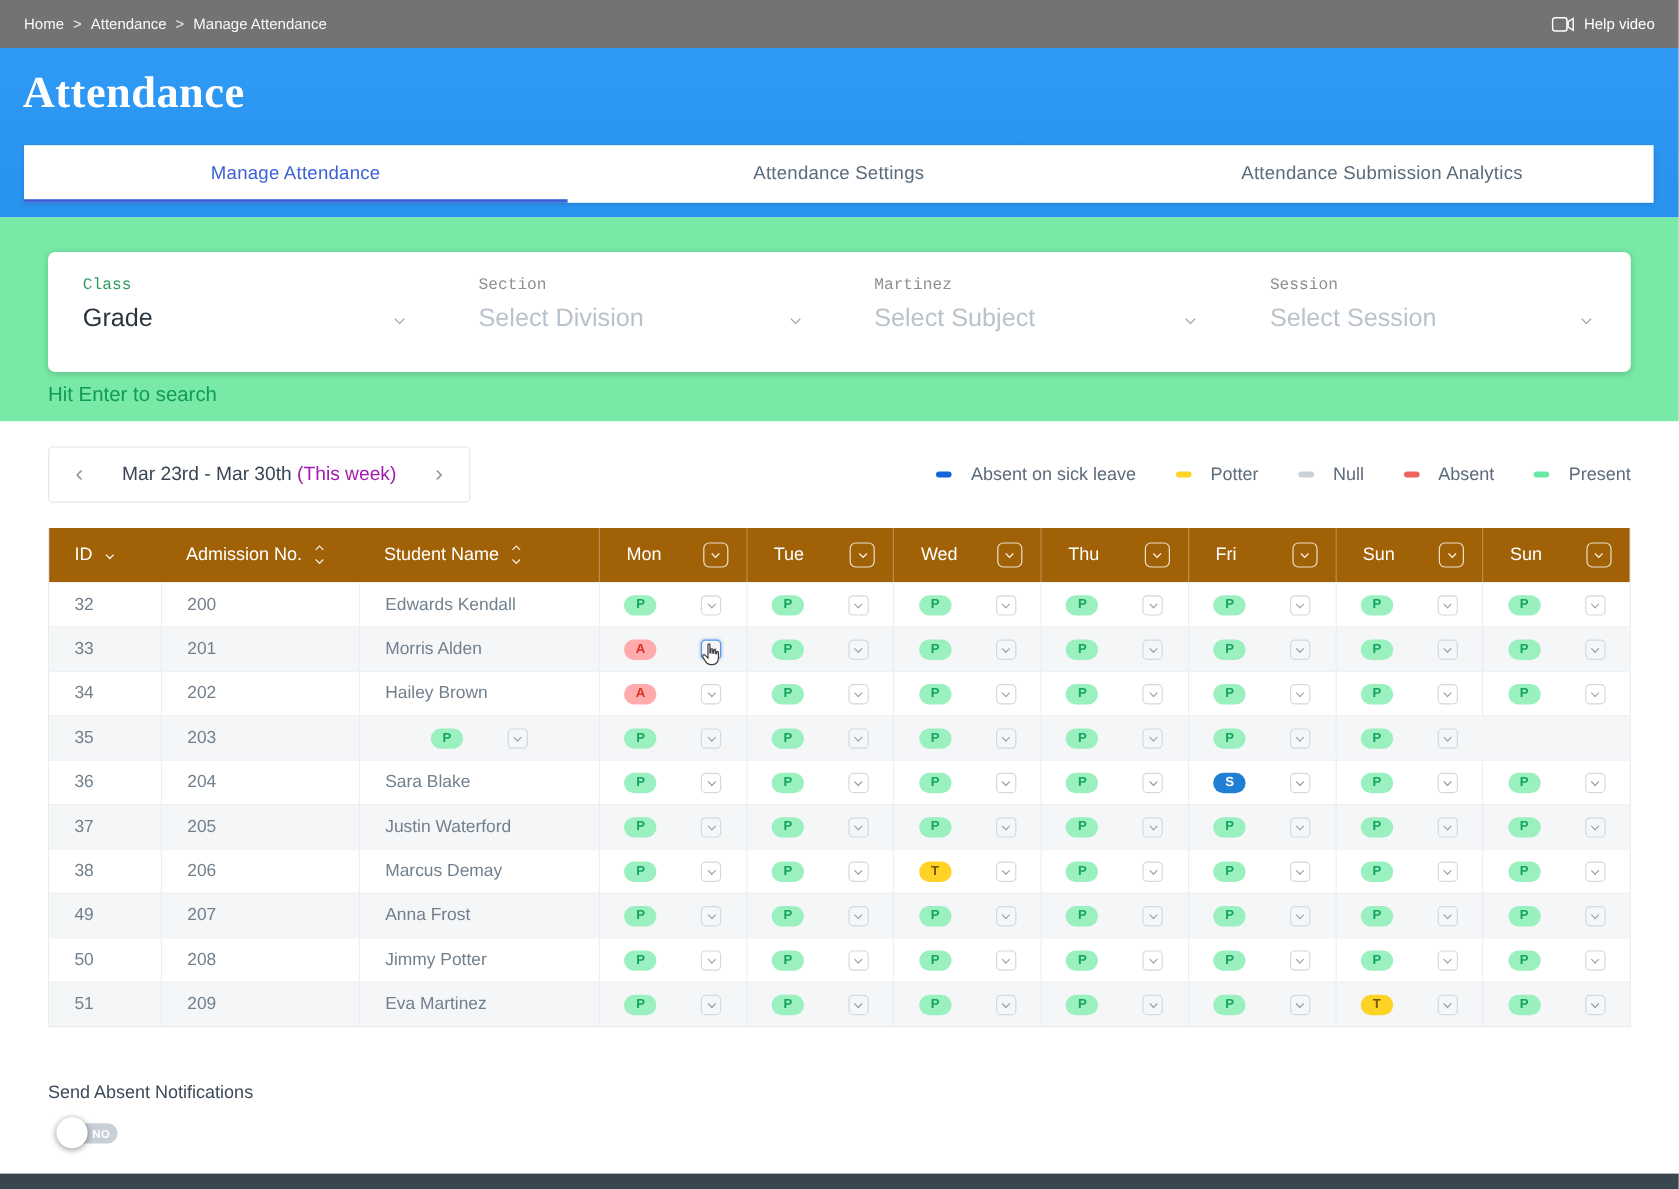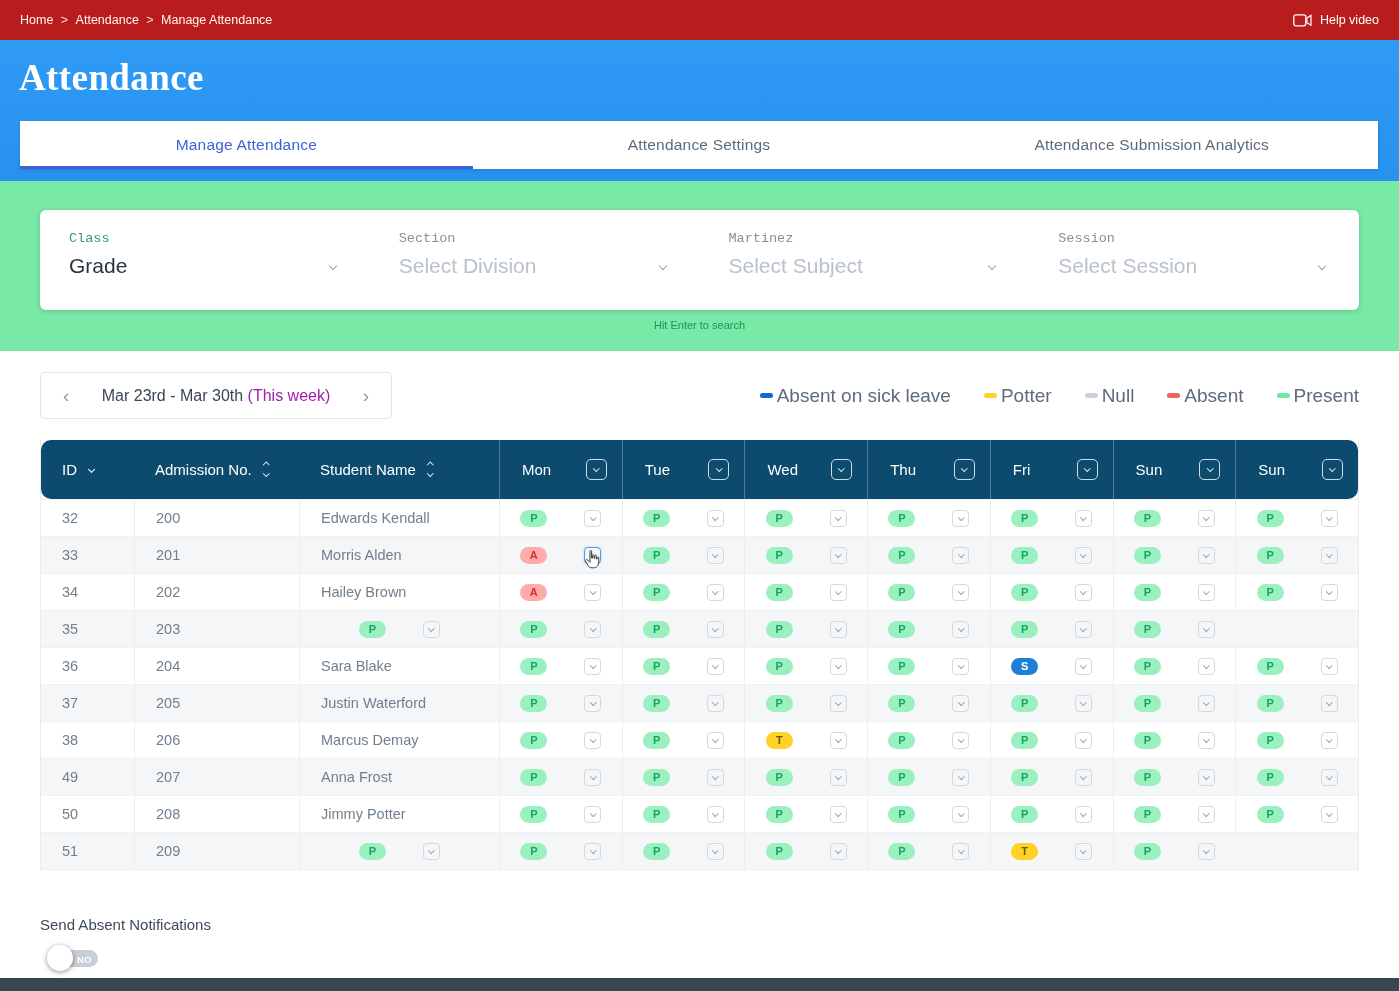--- a/index.html
+++ b/index.html
@@ -2,63 +2,63 @@
 <html><head>
 <meta charset="utf-8">
 <style>
   * { box-sizing: border-box; }
   html,body { margin:0; padding:0; }
   body {
     width:1399px; height:991px; position:relative; overflow:hidden;
     font-family:"Liberation Sans", sans-serif; background:#fff;
   }
   
-  .topbar{height:40px;background:#b91c1c;display:flex;align-items:center;justify-content:space-between;padding:0 20px;color:#fff;}
+  .topbar{height:40px;background:#737373;display:flex;align-items:center;justify-content:space-between;padding:0 20px;color:#fff;}
   .breadcrumb{font-size:12.5px;color:rgba(255,255,255,.96);}
   .breadcrumb .sep{margin:0 4px;color:rgba(255,255,255,.85);}
   .help{display:flex;align-items:center;gap:8px;font-size:12.5px;cursor:pointer;}
   
   .hero{height:141px;background:linear-gradient(180deg,#2f9bf5 0%,#2892ef 100%);position:relative;}
   .hero h1{margin:0;padding:16px 0 0 19px;font-size:37px;font-weight:600;color:#fff;font-family:"Liberation Serif", serif;letter-spacing:.4px;}
   
   .tabbar{position:absolute;top:121px;left:20px;width:1358px;height:48px;background:#fff;display:flex;z-index:4;box-shadow:0 1px 4px rgba(0,0,0,.14);}
   .tab{flex:1;display:flex;align-items:center;justify-content:center;font-size:15.5px;color:#5a6b7b;cursor:pointer;position:relative;letter-spacing:.2px;}
   .tab.active{color:#3d62d6;}
   .tab.active::after{content:"";position:absolute;left:0;right:0;bottom:0;height:3px;background:#3d62d6;}
   
   .green{height:170px;background:#78e9a6;padding:29px 40px 0;}
   .fcard{height:100px;background:#fff;border-radius:6px;display:flex;box-shadow:0 1px 5px rgba(0,0,0,.18);}
   .filter{flex:1;position:relative;padding:21px 34px 0 29px;cursor:pointer;}
   .flabel{font-size:13.5px;color:#8b8f93;font-family:Liberation Mono, monospace;}
   .flabel.active{color:#2f9e63;}
   .fval{display:flex;align-items:center;justify-content:space-between;margin-top:8px;color:#9aa5ad;}
   .fval .val{font-size:21px;color:#2b3540;}
   .fval .val.ph{color:#b9c2ca;}
-  .hint{margin-top:9px;text-align:center;font-size:11px;color:#119b58;}
+  .hint{margin-top:9px;text-align:left;font-size:17px;color:#119b58;}
   
   .cv{display:inline-block;width:6px;height:6px;border-right:1.6px solid currentColor;border-bottom:1.6px solid currentColor;transform:rotate(45deg);}
   .cv.up{transform:rotate(-135deg);}
   .cv.sm{width:4.5px;height:4.5px;border-width:1.3px;margin-top:-2px;}
   .cv.idch{width:5px;height:5px;margin-left:12px;border-width:1.5px;}
   .sort{display:inline-flex;flex-direction:column;gap:3.5px;margin-left:12px;color:rgba(255,255,255,.9);}
   .sort .cv{width:4.5px;height:4.5px;border-width:1.4px;}
   
   .content{padding:21px 40px 0;}
   .weekrow{display:flex;justify-content:space-between;align-items:center;}
   .weeknav{width:352px;height:47px;border:1px solid #e3e7ea;border-radius:4px;background:#fff;display:flex;align-items:center;justify-content:space-between;padding:0 22px;}
   .arrow{font-size:19px;color:#8d98a1;cursor:pointer;line-height:1;}
   .weektext{font-size:16px;color:#3a4654;}
   .weektext .suffix{color:#a21caf;}
   .legend{display:flex;align-items:center;gap:33px;}
-  .legend .li{display:flex;align-items:center;gap:4px;font-size:19px;color:#5d6b7a;}
+  .legend .li{display:flex;align-items:center;gap:16px;font-size:15px;color:#5d6b7a;}
   .legend .dot{width:13px;height:5px;border-radius:2.5px;display:inline-block;}
   
   .table{margin-top:21px;border:1px solid #e8ecef;border-top:none;}
   .trow{display:grid;grid-template-columns:93px 165px 200px repeat(7,1fr);align-items:center;}
-  .thead{height:59px;background:#0c4a6e;color:#fff;font-size:15px;border-radius:10px;}
+  .thead{height:45px;background:#a16207;color:#fff;font-size:15px;}
   .thead .tcell{display:flex;align-items:center;padding-left:21px;height:100%;}
   .day-th{display:flex;align-items:center;justify-content:space-between;height:100%;padding:0 15px 0 22px;border-left:1px solid rgba(255,255,255,.28);color:#fff;font-size:15px;}
   .hd-box{width:21px;height:21px;border:1.5px solid rgba(255,255,255,.8);border-radius:5px;display:flex;align-items:center;justify-content:center;color:rgba(255,255,255,.92);cursor:pointer;}
   .brow{height:37px;background:#fff;font-size:14.5px;color:#72808d;border-top:1px solid #eef1f4;}
   .brow.alt{background:#f4f6f8;}
   .brow .tcell{padding-left:21px;height:100%;display:flex;align-items:center;border-left:1px solid #eceff2;}
   .brow .tcell:first-child{border-left:none;}
   .day-cell{display:flex;align-items:center;justify-content:center;gap:37px;height:100%;border-left:1px solid #eceff2;position:relative;}
   .pill{min-width:27px;height:17px;border-radius:9px;display:inline-flex;align-items:center;justify-content:center;font-size:11px;font-weight:bold;cursor:pointer;}
   .ddbox{width:17px;height:17px;border:1px solid #d4d9dd;border-radius:4px;display:inline-flex;align-items:center;justify-content:center;color:#98a2ab;background:transparent;cursor:pointer;}
@@ -651,20 +651,21 @@
           <div class="day-cell">
             <span class="pill" style="background: rgb(154, 240, 191); color: rgb(21, 163, 98);">P</span>
             <span class="ddbox">
               <i class="cv sm"></i>
             </span>
           </div>
         </div>
         <div class="trow brow alt">
           <div class="tcell">51</div>
           <div class="tcell">209</div>
+          <div class="tcell">Eva Martinez</div>
           <div class="day-cell">
             <span class="pill" style="background: rgb(154, 240, 191); color: rgb(21, 163, 98);">P</span>
             <span class="ddbox">
               <i class="cv sm"></i>
             </span>
           </div>
           <div class="day-cell">
             <span class="pill" style="background: rgb(154, 240, 191); color: rgb(21, 163, 98);">P</span>
             <span class="ddbox">
               <i class="cv sm"></i>

